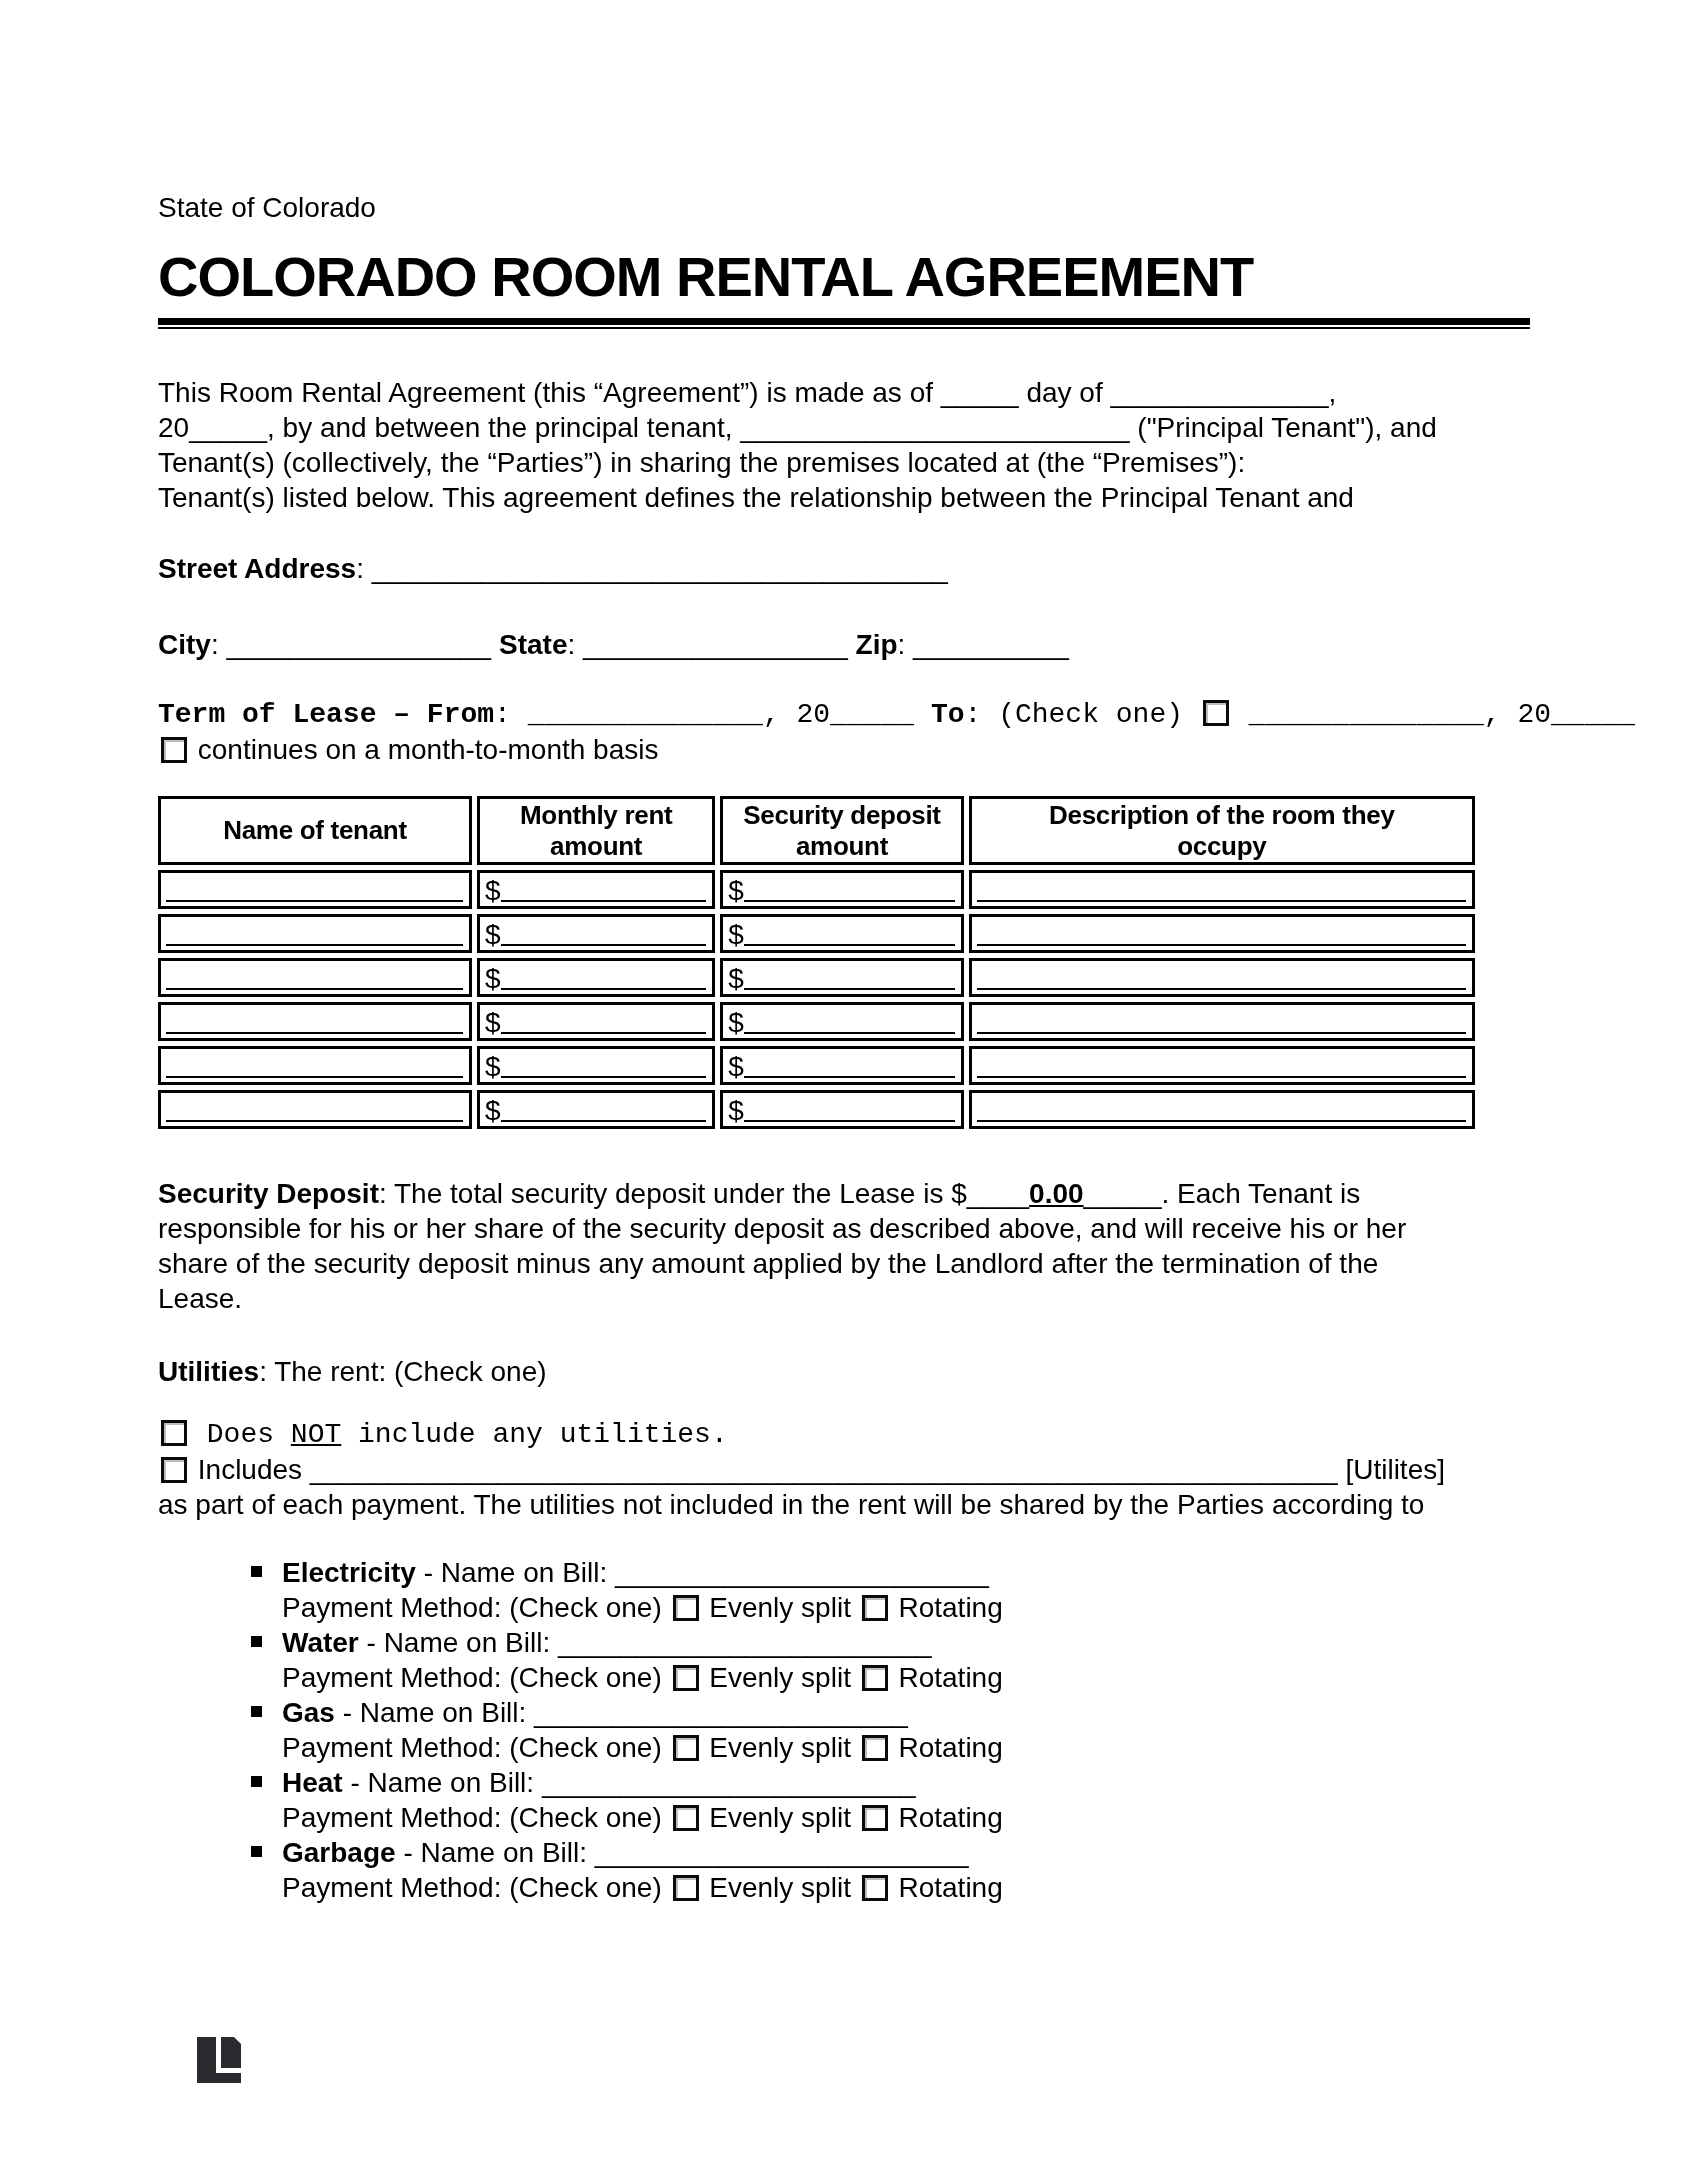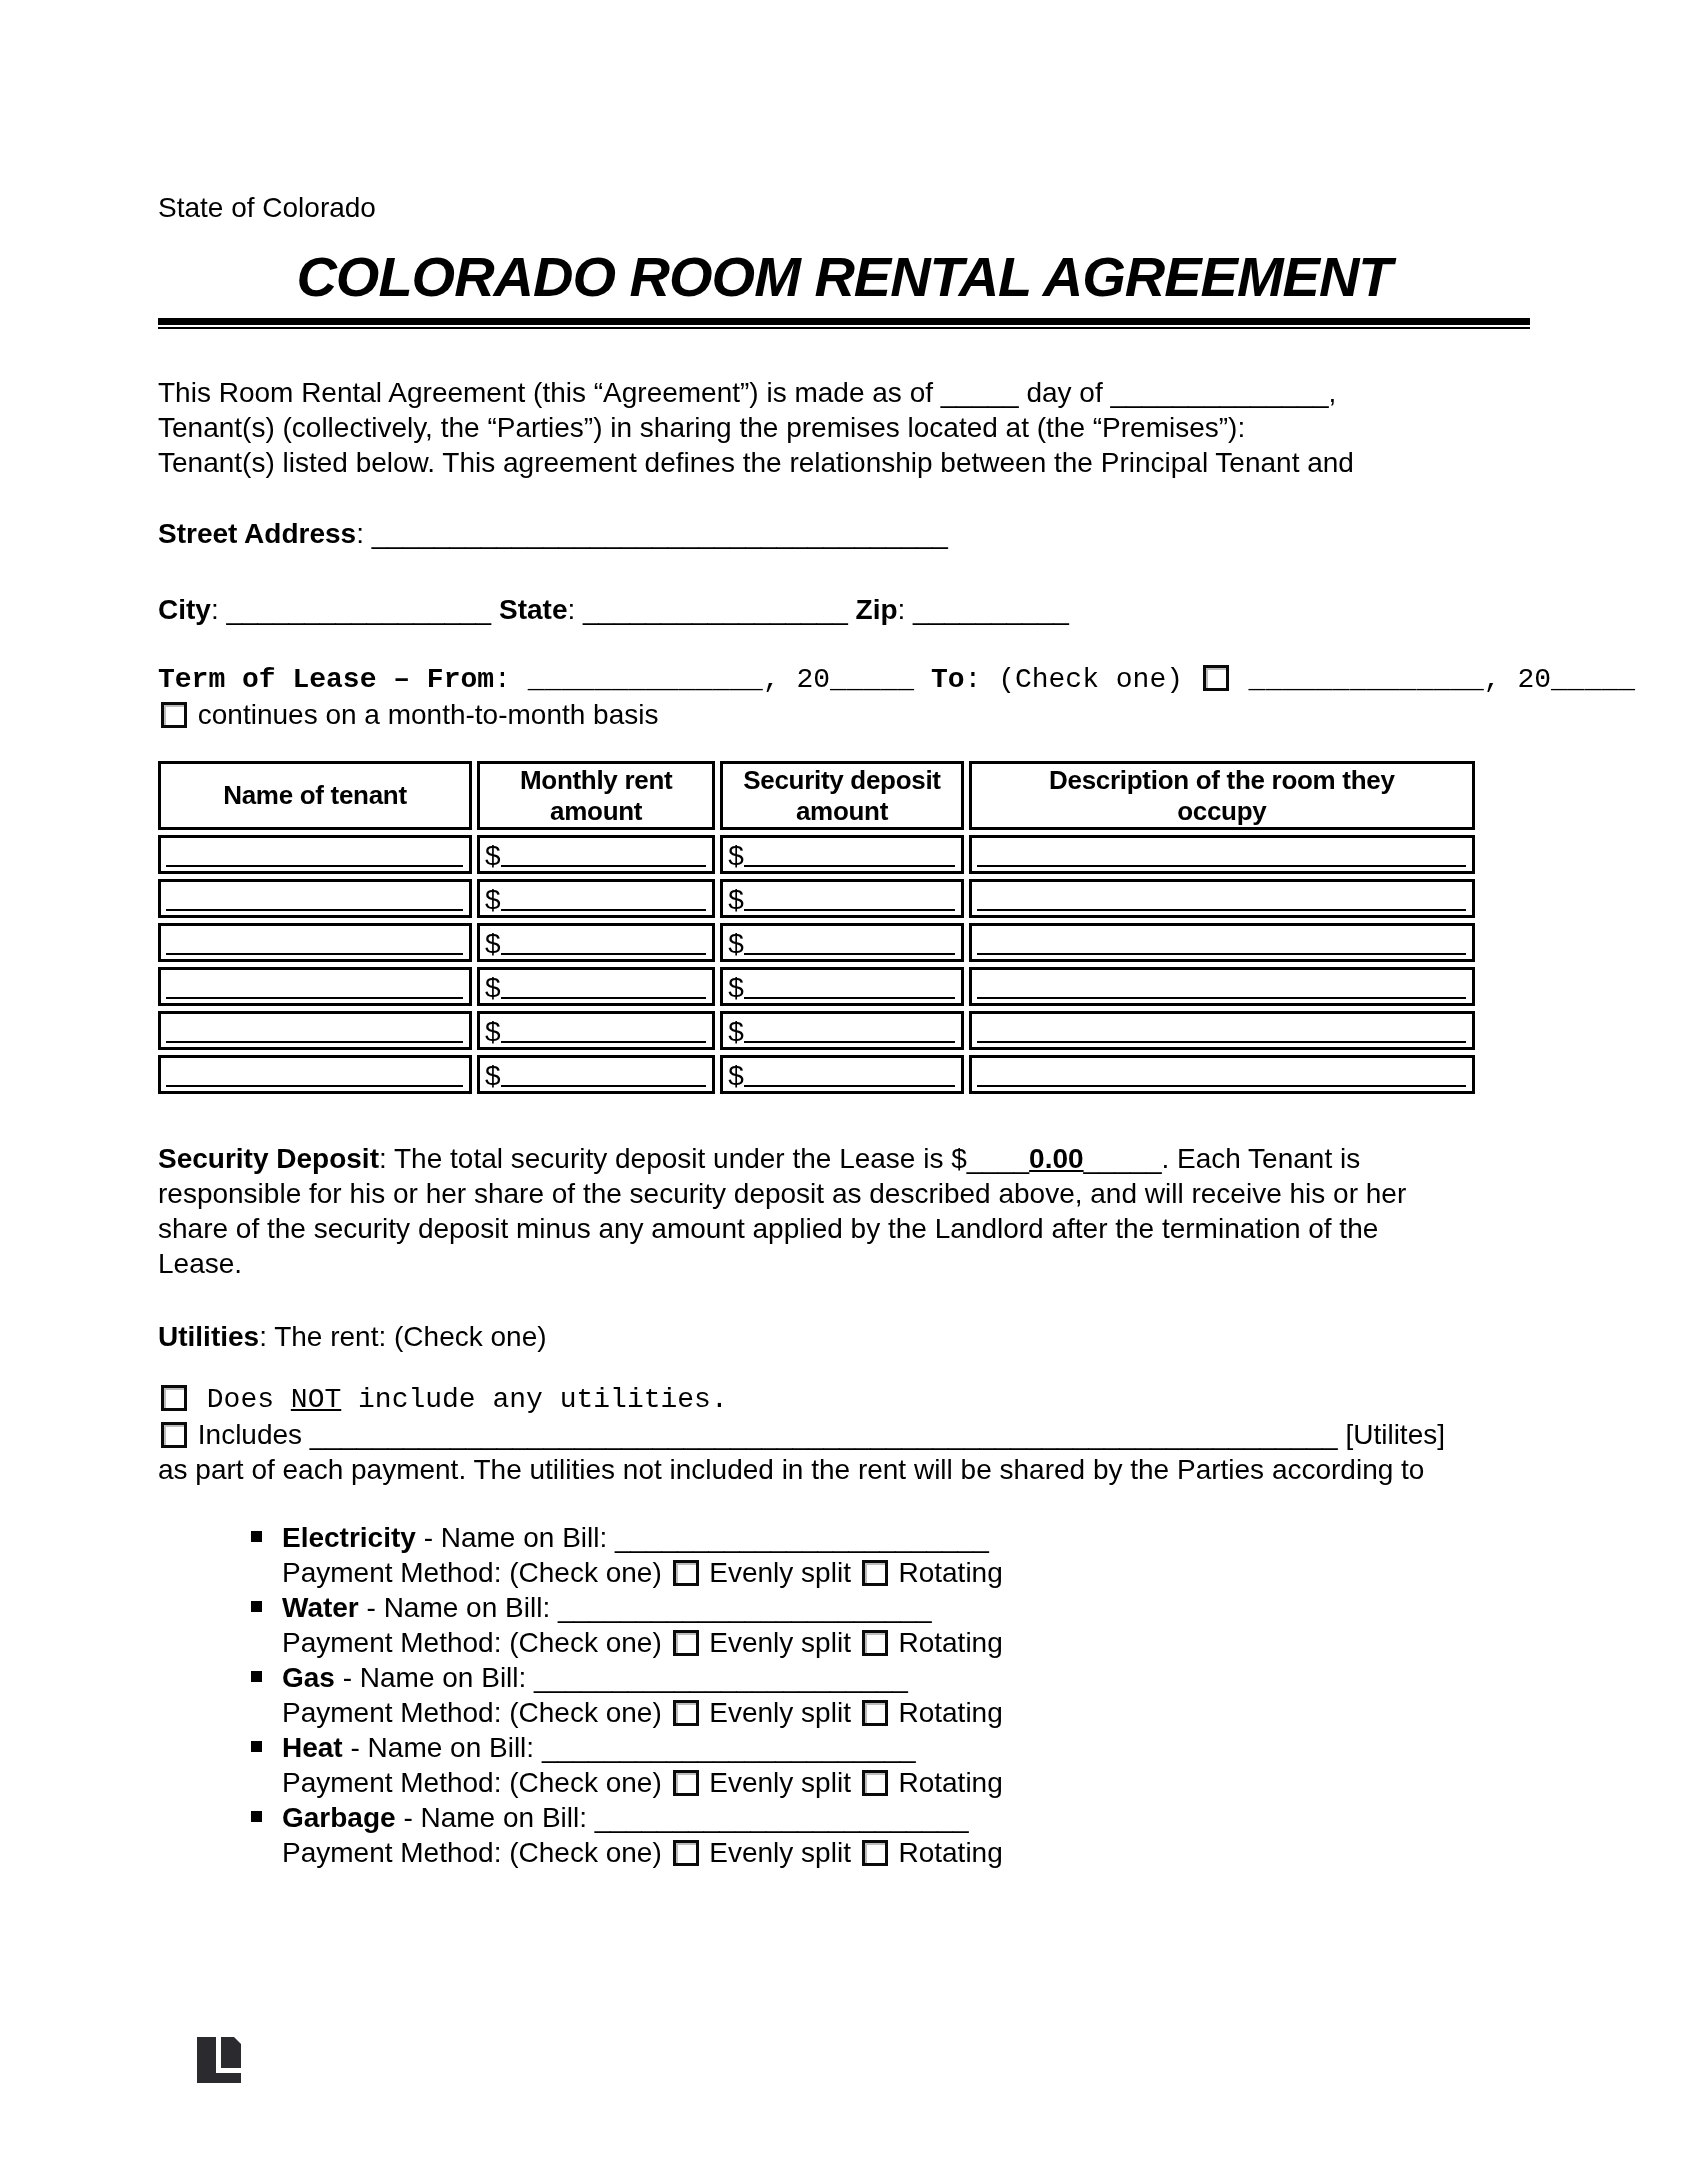--- a/index.html
+++ b/index.html
@@ -12,23 +12,22 @@
     font-family:"Liberation Sans","DejaVu Sans",sans-serif;
     font-size:28px;line-height:35px;color:#000;
     overflow:hidden;
   }
   .bold{font-weight:bold;}
   .und{text-decoration:underline;}
   .state-line{font-size:28px;}
   .doc-title{
     margin:22px 0 0 0;
     font-size:56px;line-height:59px;
-    font-weight:bold;text-align:center;
+    font-weight:bold;
     letter-spacing:-1px;
-    font-style:italic;
   }
   .title-rule{
     margin-top:12px;height:2px;
     border-top:7px solid #000;border-bottom:2px solid #000;
   }
   .intro{margin-top:46px;}
   .richline{white-space:nowrap;}
   .street-line{margin-top:36px;}
   .csz-line{margin-top:41px;}
   .term-line{margin-top:35px;font-family:Liberation Mono, monospace;}
@@ -68,20 +67,21 @@
 <div class="page">
 
   <div class="state-line">State of Colorado</div>
 
   <h1 class="doc-title">COLORADO ROOM RENTAL AGREEMENT</h1>
 
   <div class="title-rule"></div>
 
   <div class="intro">
     <div class="richline"><span>This Room Rental Agreement (this “Agreement”) is made as of _____ day of ______________,</span></div>
+    <div class="richline"><span>20_____, by and between the principal tenant, _________________________ ("Principal Tenant"), and</span></div>
     <div class="richline"><span>Tenant(s) (collectively, the “Parties”) in sharing the premises located at (the “Premises”):</span></div>
     <div class="richline"><span>Tenant(s) listed below. This agreement defines the relationship between the Principal Tenant and</span></div>
   </div>
 
   <div class="richline street-line"><span class="bold">Street Address</span><span>: _____________________________________</span></div>
 
   <div class="richline csz-line"><span class="bold">City</span><span>: _________________  </span><span class="bold">State</span><span>: _________________  </span><span class="bold">Zip</span><span>: __________</span></div>
 
   <div class="richline term-line"><span class="bold">Term of Lease – From</span><span>: ______________, 20_____ </span><span class="bold">To</span><span>: (Check one) </span><span class="checkbox"></span><span> ______________, 20_____</span></div>
   <div class="richline"><span class="checkbox"></span><span> continues on a month-to-month basis</span></div>

